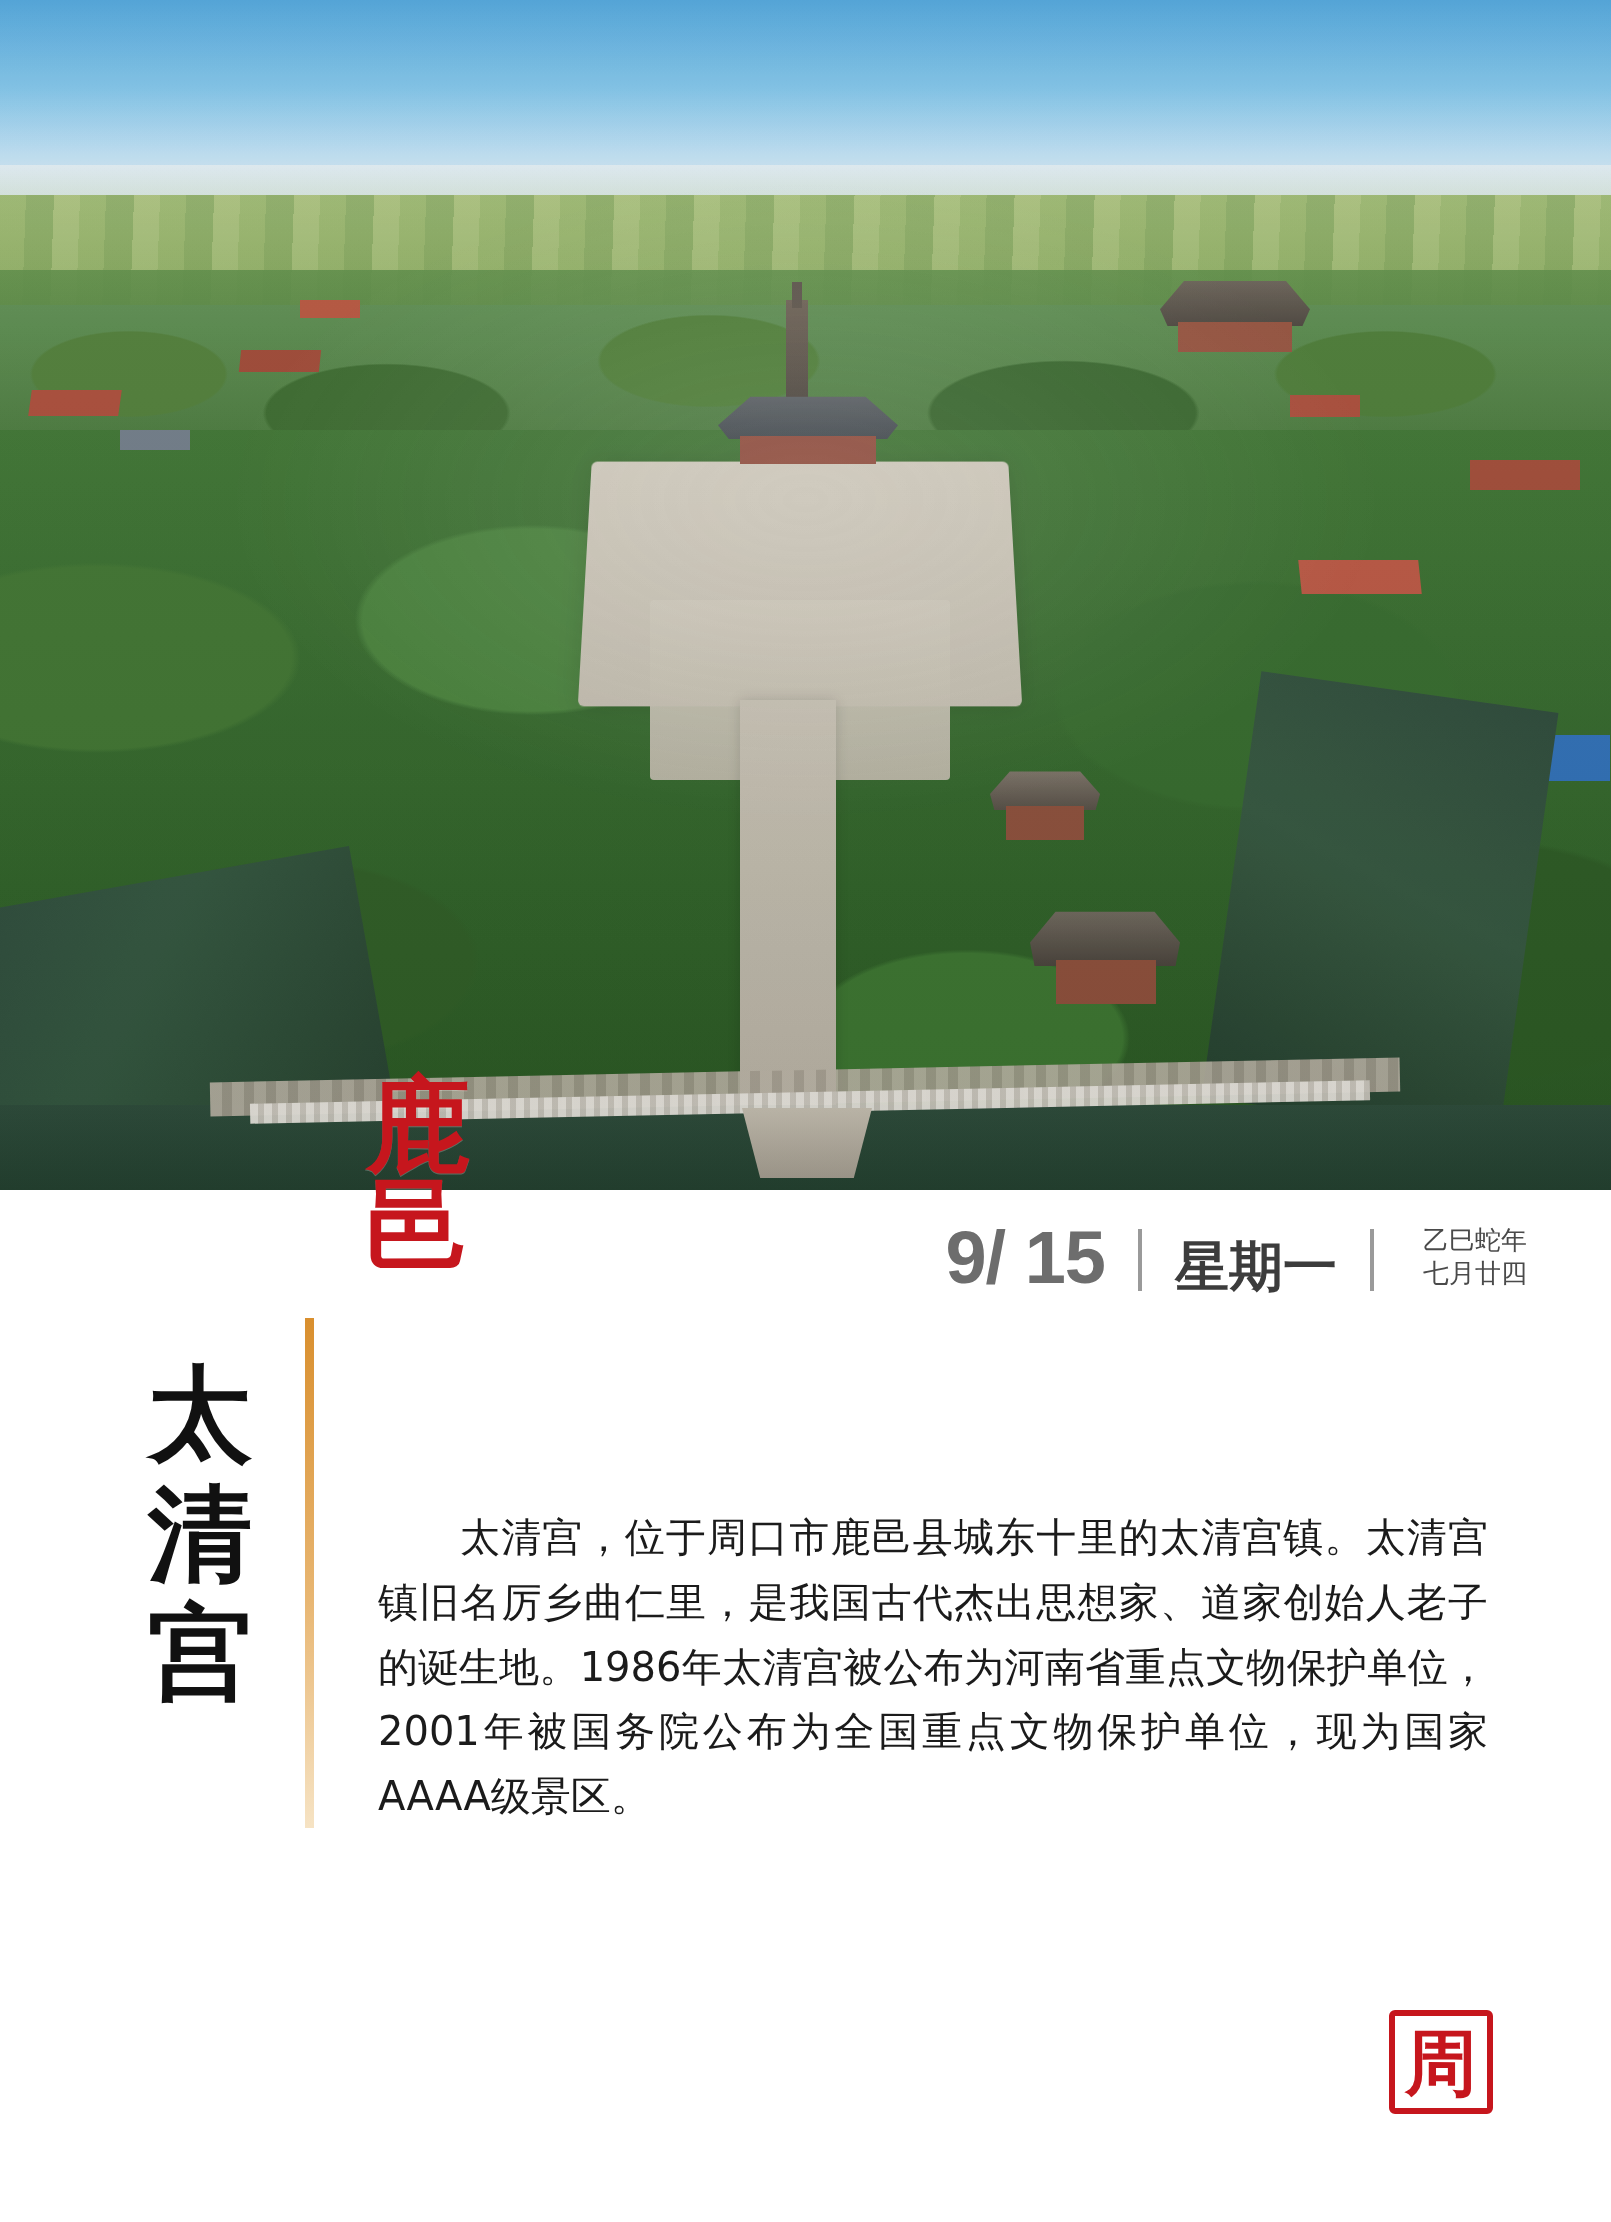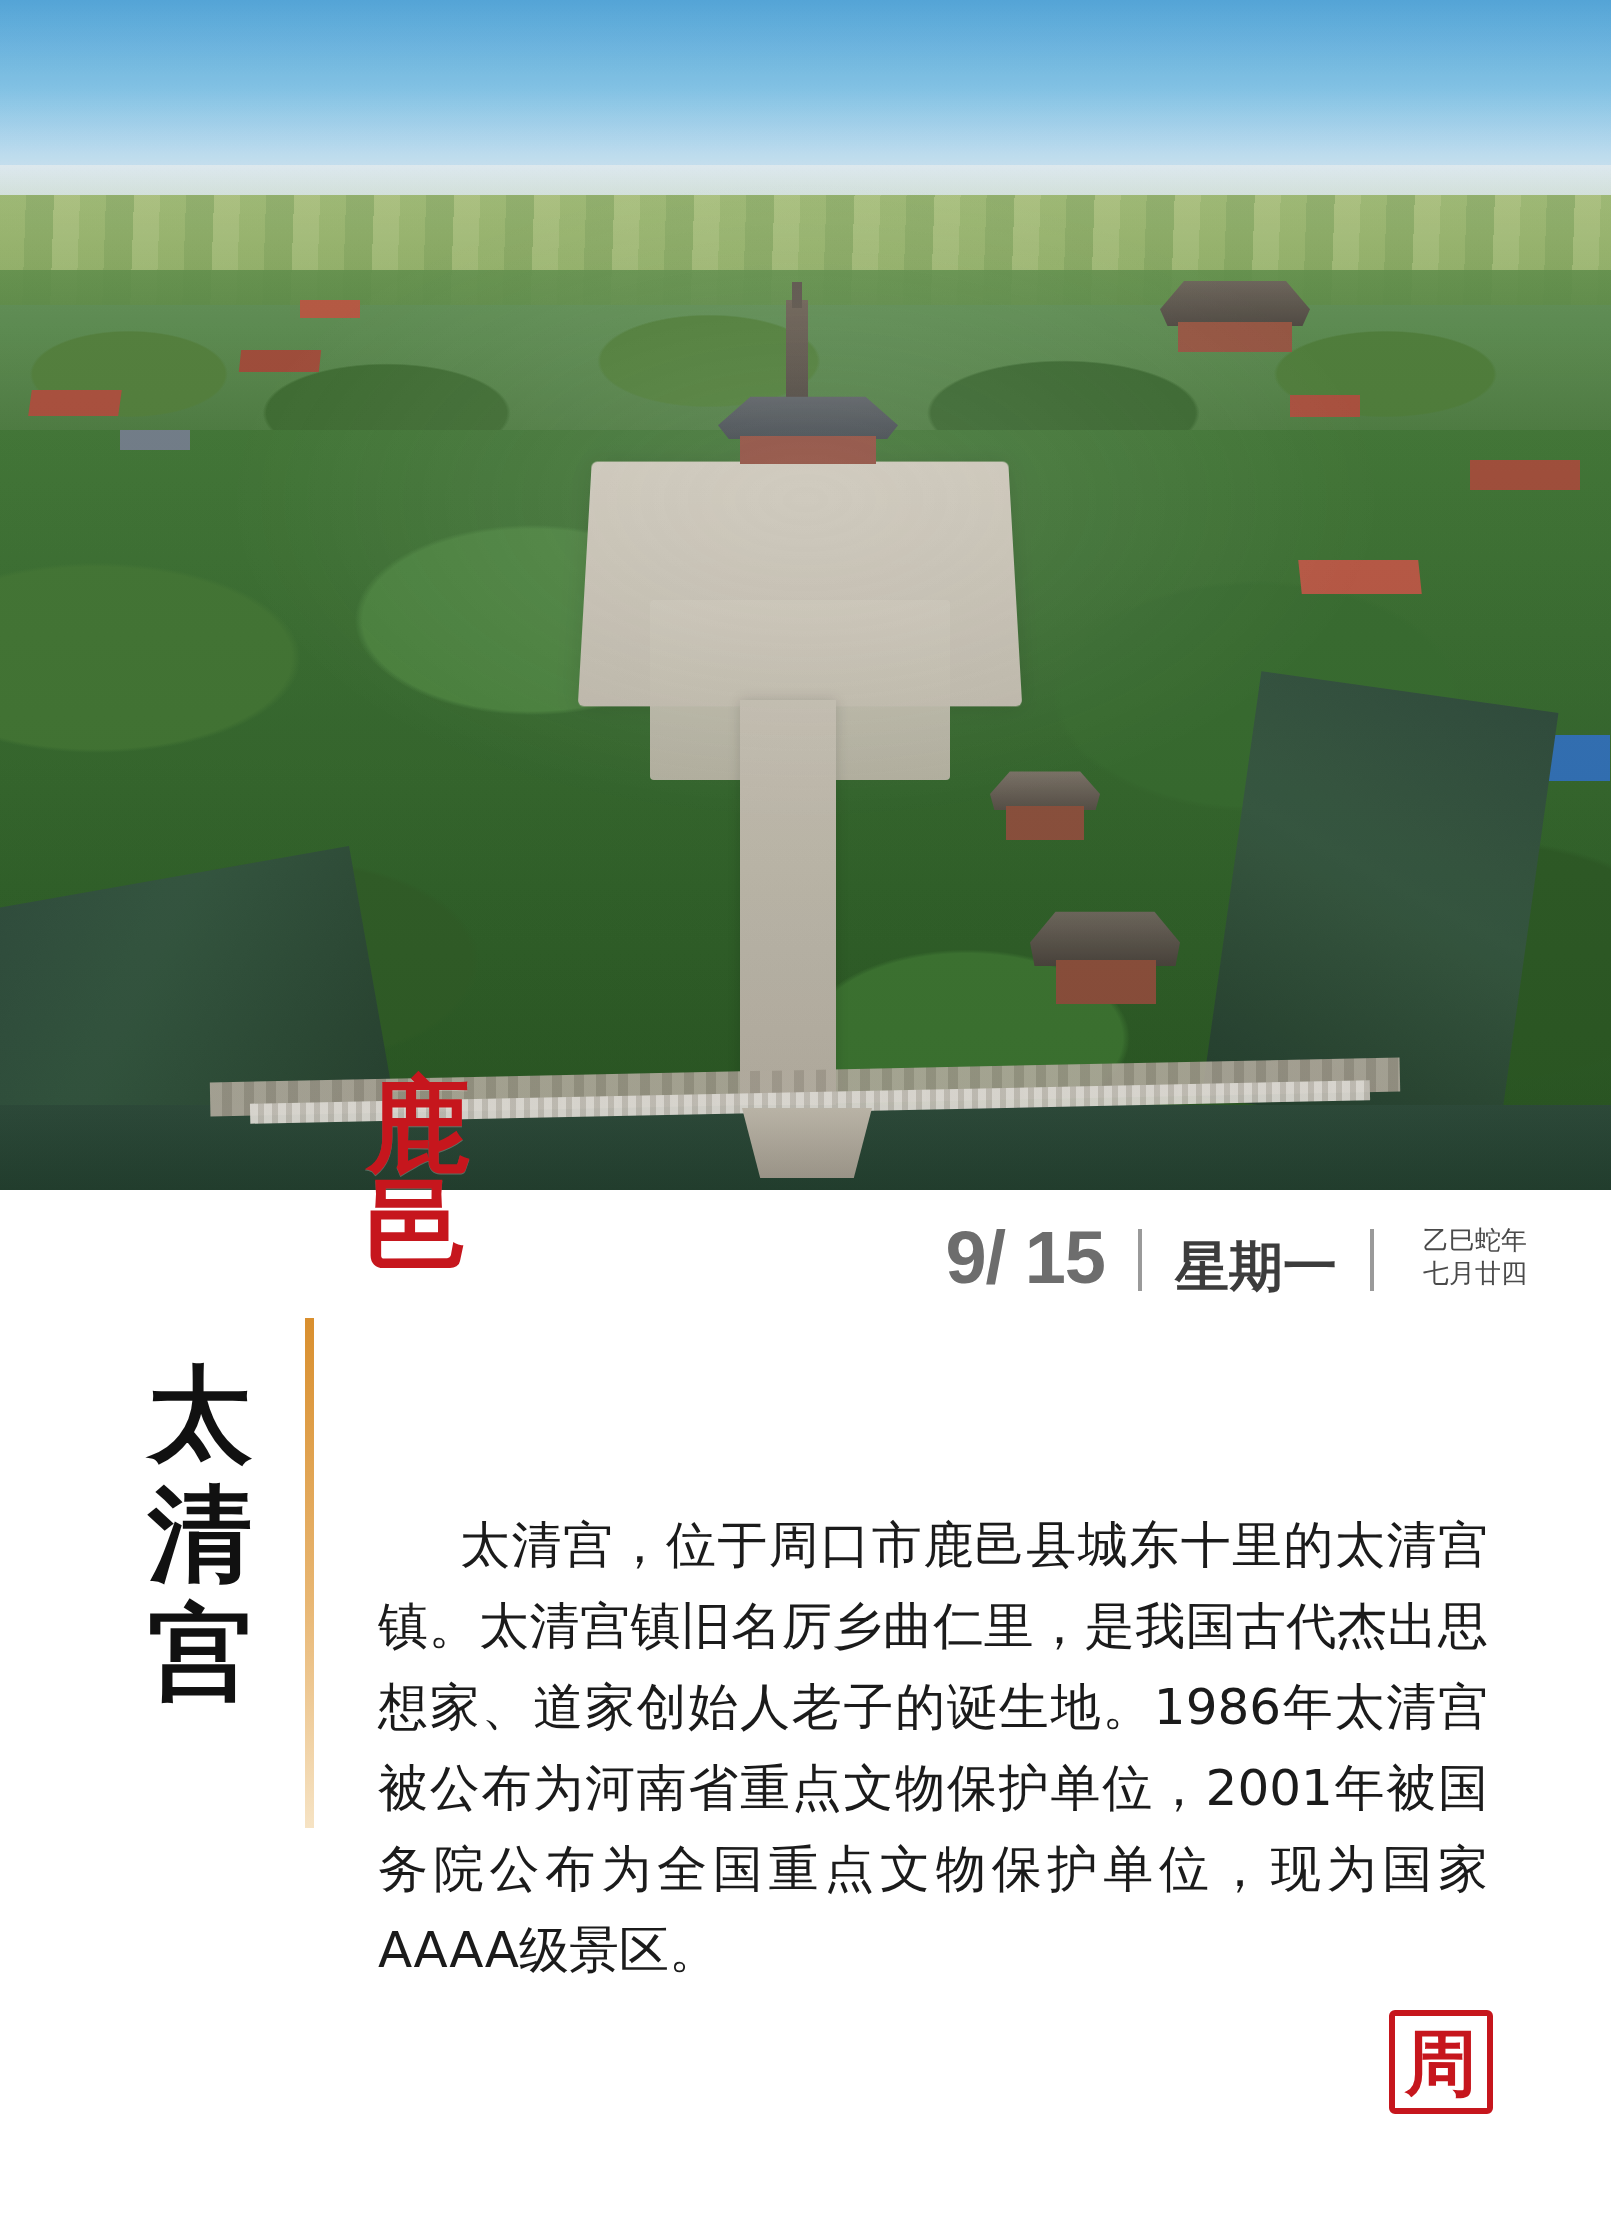--- a/index.html
+++ b/index.html
@@ -316,21 +316,21 @@
     position: absolute;
     left: 305px; top: 18px;
     width: 9px; height: 510px;
     background: linear-gradient(to bottom, #d98f2e 0%, #e8b672 55%, #f6e3c4 100%);
   }
   .body-text {
     position: absolute;
     left: 378px; top: 205px;
     width: 1110px;
     font-family: "DejaVu Sans", sans-serif;
-    font-size: 50px;
+    font-size: 40px;
     line-height: 1.62;
     color: #1b1b1b;
     text-align: justify;
     text-indent: 82px;
   }
   
   .stamp {
     position: absolute;
     right: 118px; bottom: 108px;
     width: 104px; height: 104px;

